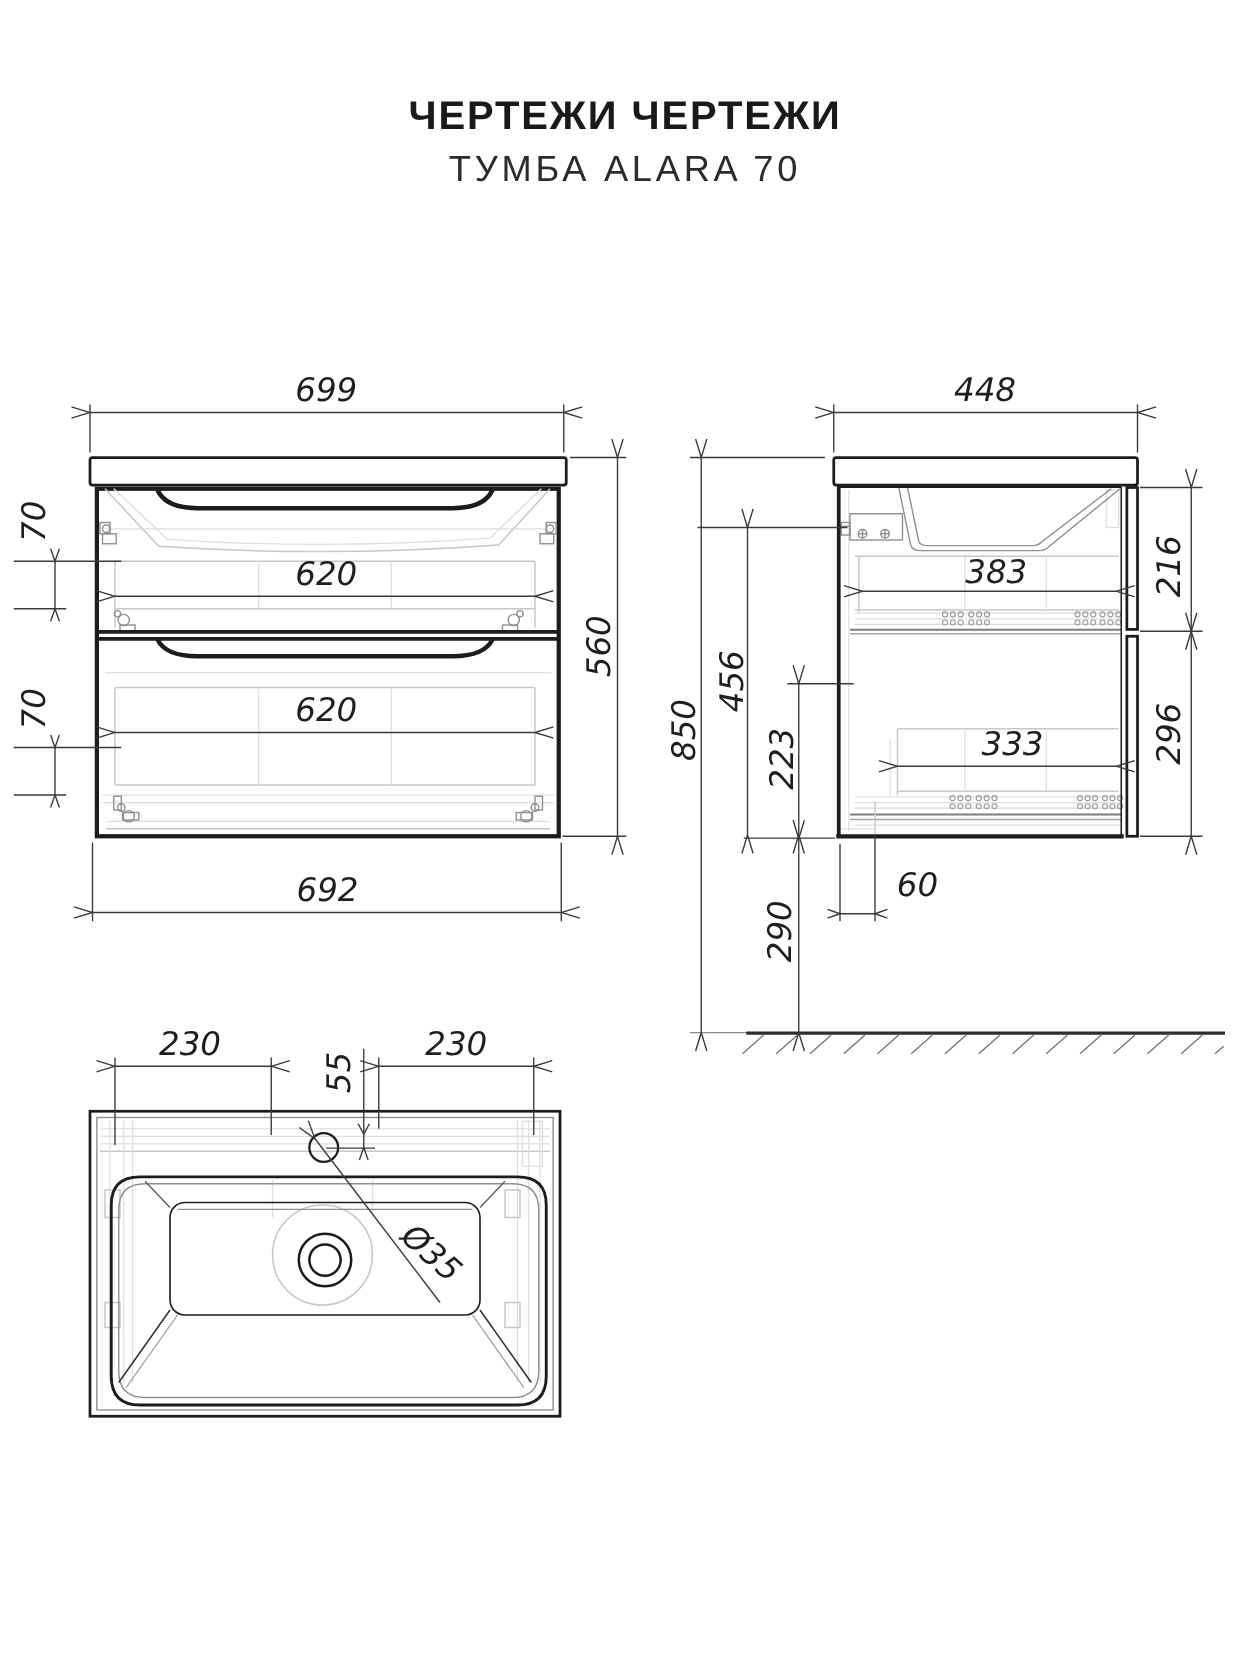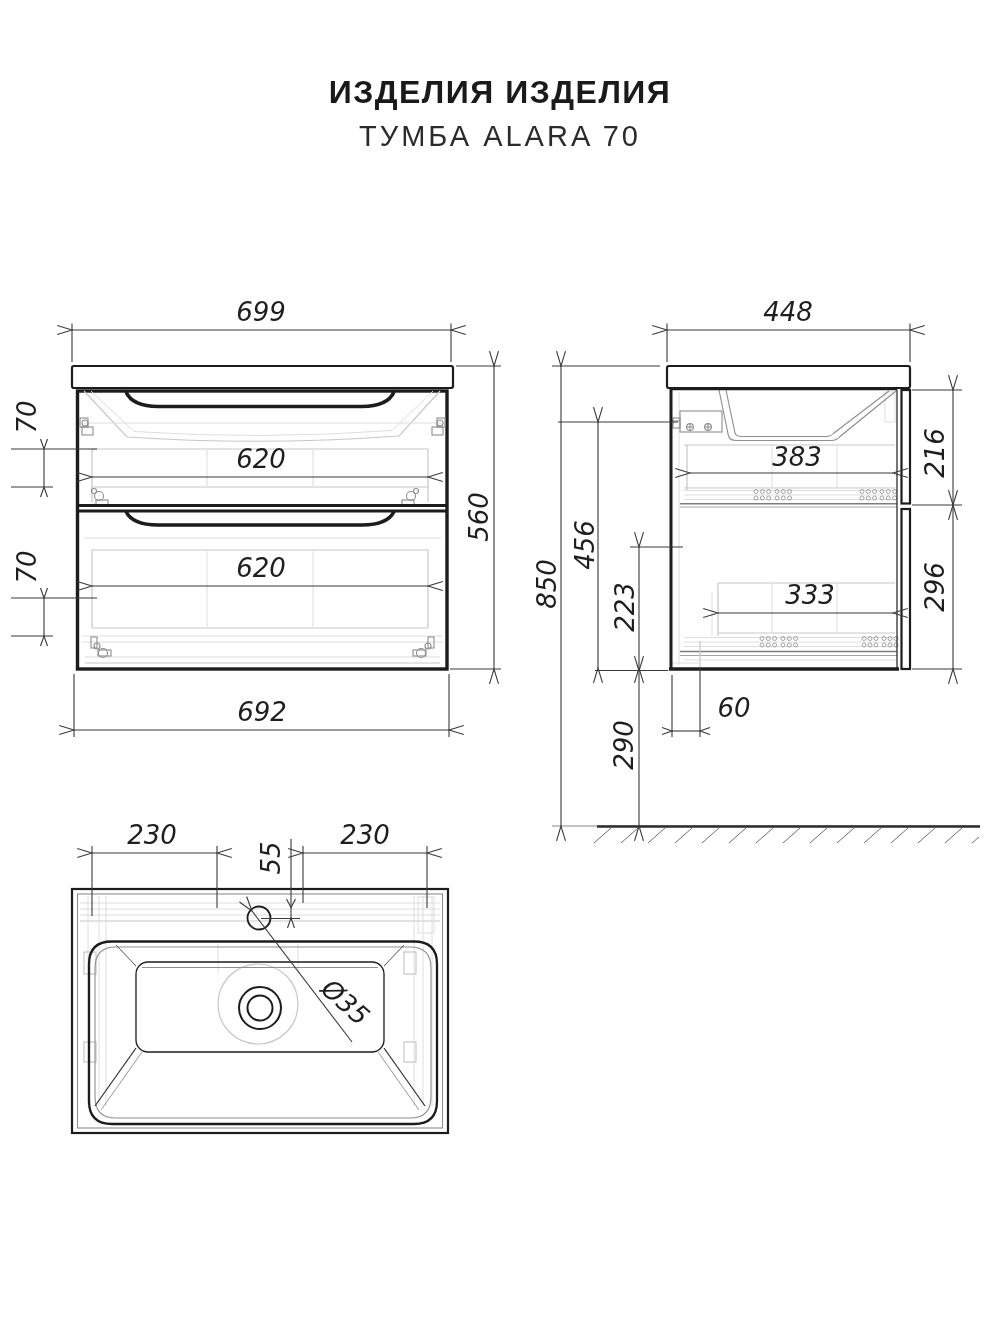--- a/index.html
+++ b/index.html
@@ -18,21 +18,21 @@
   .dm{stroke:#3a3a3a;stroke-width:1.1;fill:none;}
   .dot{stroke:#9a9a9a;stroke-width:0.9;fill:none;}
   text.dt{font-family:"DejaVu Sans",sans-serif;font-style:italic;font-size:26px;
           fill:#1e1e1e;text-anchor:middle;}
 </style>
 </head>
 <body>
 
 <div class="page">
   <header>
-    <h1>ИЗДЕЛИЯ ИЗДЕЛИЯ</h1>
+    <h1>ЧЕРТЕЖИ ЧЕРТЕЖИ</h1>
     <div class="subtitle">ТУМБА ALARA 70</div>
   </header>
 
   <svg width="1000" height="1334" viewBox="0 0 1000 1334">
     <defs>
       <marker id="arr" markerUnits="userSpaceOnUse" markerWidth="17" markerHeight="13" refX="1.2" refY="6.5" orient="auto-start-reverse">
         <path d="M16,2 L1.2,6.5 L16,11" fill="none" stroke="#3a3a3a" stroke-width="1.1"></path>
       </marker>
       <marker id="arrS" markerUnits="userSpaceOnUse" markerWidth="12" markerHeight="10" refX="1" refY="5" orient="auto-start-reverse">
         <path d="M11,1.5 L1,5 L11,8.5" fill="none" stroke="#3a3a3a" stroke-width="1.1"></path>

